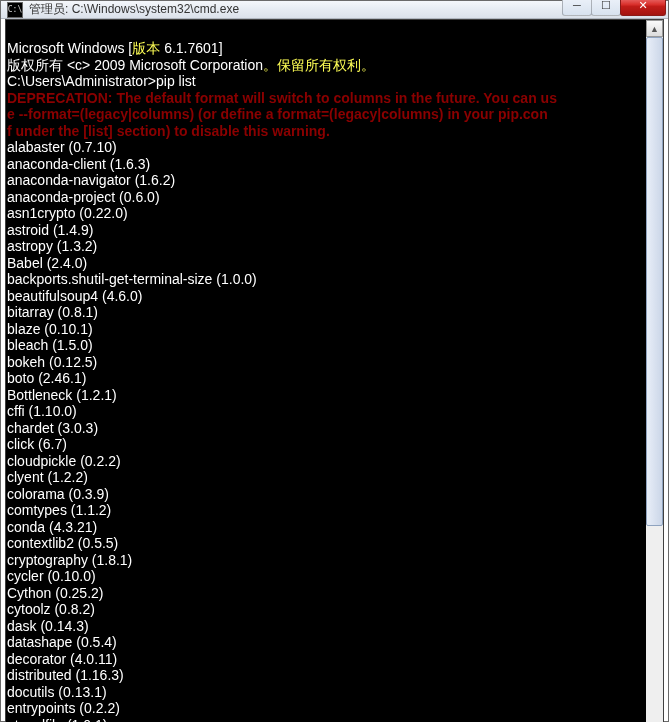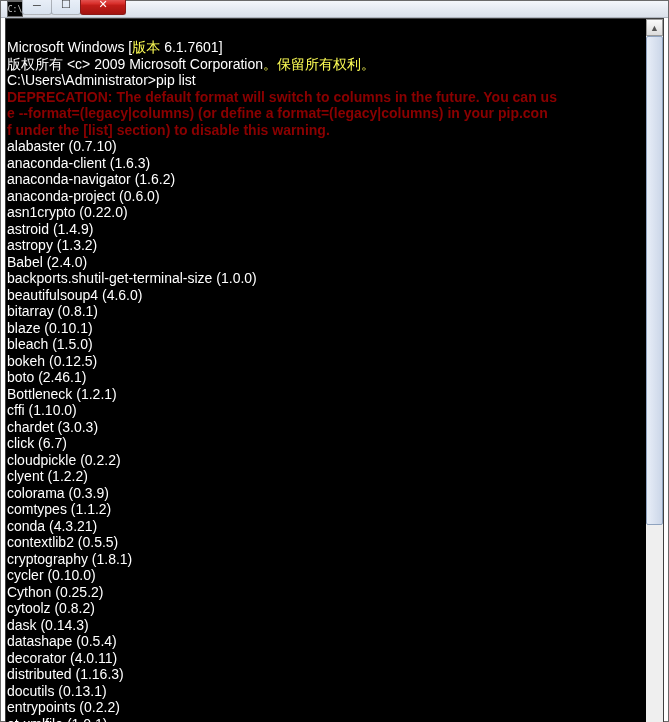--- a/index.html
+++ b/index.html
@@ -118,20 +118,21 @@
   border: 1px solid #8fa3bf;
   border-radius: 2px;
 }
 </style>
 </head>
 <body>
 
 <div class="window">
   <div class="titlebar">
     <div class="icon">C:\</div>
+    <div class="title">管理员: C:\Windows\system32\cmd.exe</div>
     <div class="winbtns">
       <div class="winbtn">─</div>
       <div class="winbtn">☐</div>
       <div class="winbtn close">✕</div>
     </div>
   </div>
   <div class="client">
     <div class="term" id="terminal"><div><span class="bright">Microsoft Windows [</span><span class="yellow">版本</span><span class="bright"> 6.1.7601]</span></div><div><span class="bright">版权所有 &lt;c&gt; 2009 Microsoft Corporation</span><span class="yellow">。保留所有权利。</span></div><div><span></span></div><div><span class="bright">C:\Users\Administrator&gt;</span><span class="bright">pip list</span></div><div><span class="red">DEPRECATION: The default format will switch to columns in the future. You can us</span></div><div><span class="red">e --format=(legacy|columns) (or define a format=(legacy|columns) in your pip.con</span></div><div><span class="red">f under the [list] section) to disable this warning.</span></div><div><span class="bright">alabaster (0.7.10)</span></div><div><span class="bright">anaconda-client (1.6.3)</span></div><div><span class="bright">anaconda-navigator (1.6.2)</span></div><div><span class="bright">anaconda-project (0.6.0)</span></div><div><span class="bright">asn1crypto (0.22.0)</span></div><div><span class="bright">astroid (1.4.9)</span></div><div><span class="bright">astropy (1.3.2)</span></div><div><span class="bright">Babel (2.4.0)</span></div><div><span class="bright">backports.shutil-get-terminal-size (1.0.0)</span></div><div><span class="bright">beautifulsoup4 (4.6.0)</span></div><div><span class="bright">bitarray (0.8.1)</span></div><div><span class="bright">blaze (0.10.1)</span></div><div><span class="bright">bleach (1.5.0)</span></div><div><span class="bright">bokeh (0.12.5)</span></div><div><span class="bright">boto (2.46.1)</span></div><div><span class="bright">Bottleneck (1.2.1)</span></div><div><span class="bright">cffi (1.10.0)</span></div><div><span class="bright">chardet (3.0.3)</span></div><div><span class="bright">click (6.7)</span></div><div><span class="bright">cloudpickle (0.2.2)</span></div><div><span class="bright">clyent (1.2.2)</span></div><div><span class="bright">colorama (0.3.9)</span></div><div><span class="bright">comtypes (1.1.2)</span></div><div><span class="bright">conda (4.3.21)</span></div><div><span class="bright">contextlib2 (0.5.5)</span></div><div><span class="bright">cryptography (1.8.1)</span></div><div><span class="bright">cycler (0.10.0)</span></div><div><span class="bright">Cython (0.25.2)</span></div><div><span class="bright">cytoolz (0.8.2)</span></div><div><span class="bright">dask (0.14.3)</span></div><div><span class="bright">datashape (0.5.4)</span></div><div><span class="bright">decorator (4.0.11)</span></div><div><span class="bright">distributed (1.16.3)</span></div><div><span class="bright">docutils (0.13.1)</span></div><div><span class="bright">entrypoints (0.2.2)</span></div><div><span class="bright">et-xmlfile (1.0.1)</span></div></div>
     <div class="scroll">
       <div class="arrow">▲</div>

